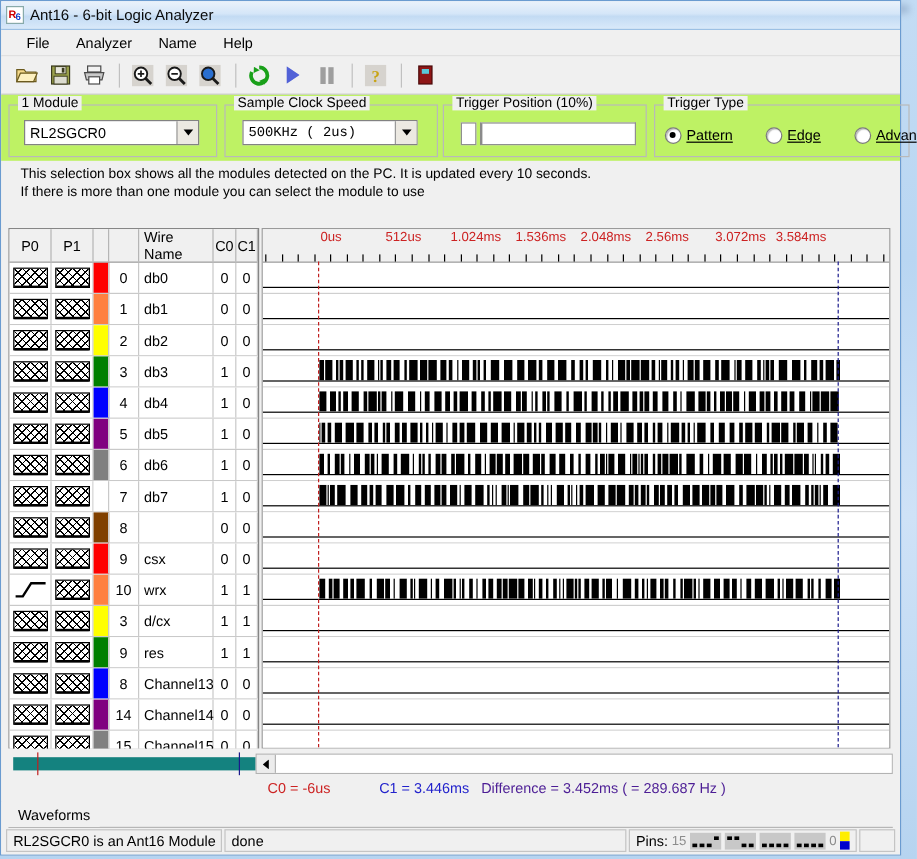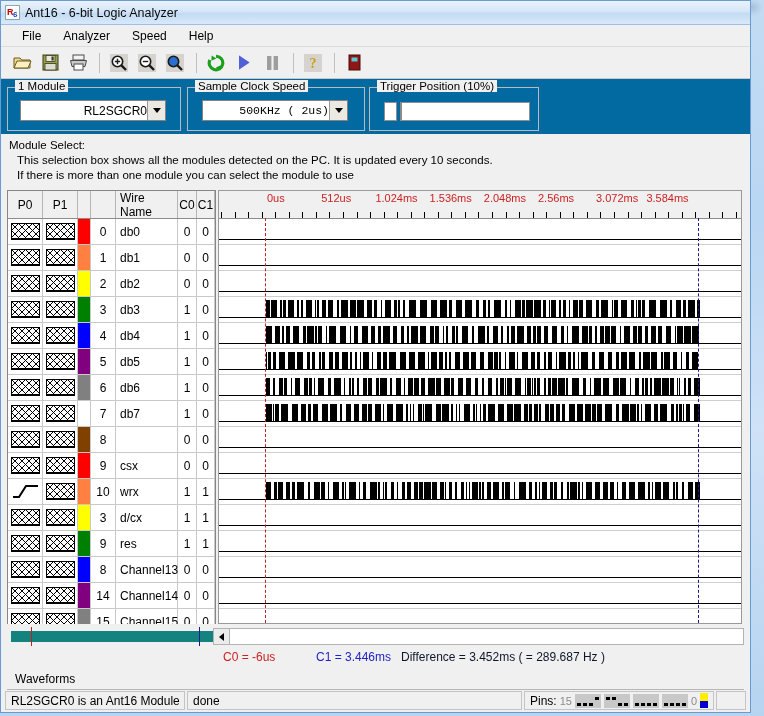--- a/index.html
+++ b/index.html
@@ -29,21 +29,21 @@
   
   #menubar{height:21px;background:#f0f0f0;display:flex;align-items:center;
     padding-left:10px;border-bottom:1px solid #dcdcdc;flex:0 0 auto;}
   #menubar .mi{padding:2px 11px;font-size:12px;color:#000;cursor:default;}
   
   #toolbar{height:31px;background:#f0f0f0;display:flex;align-items:center;
     padding-left:8px;border-bottom:1px solid #c8c8c8;flex:0 0 auto;}
   .tb{width:26px;height:24px;display:flex;align-items:center;justify-content:center;margin-right:2px;}
   .tbsep{width:1px;height:20px;background:#c0c0c0;margin:0 6px;}
   
-  #controls{height:55px;flex:0 0 auto;position:relative;background:#0369a1;text-align:right;}
+  #controls{height:55px;flex:0 0 auto;position:relative;background:#bef264;}
   .grp{position:absolute;top:8px;border:1px solid #b9b9b9;box-sizing:border-box;}
   .grp>.cap{position:absolute;top:-8px;left:7px;background:#f0f0f0;padding:0 3px;
     font-size:11.5px;color:#000;white-space:nowrap;}
   .combo{position:absolute;background:#fff;border:1px solid #828282;box-sizing:border-box;
     display:flex;align-items:center;}
   .combo .val{flex:1;padding-left:4px;font-size:12px;color:#000;white-space:nowrap;overflow:hidden;}
   .combo .arw{width:17px;height:100%;background:#ece9e2;border-left:1px solid #9a9a9a;
     display:flex;align-items:center;justify-content:center;}
   .combo.mono .val{font-family:"Liberation Mono",monospace;font-size:11.5px;}
   .tri{width:0;height:0;border-left:4px solid transparent;border-right:4px solid transparent;border-top:5px solid #000;}
@@ -108,21 +108,21 @@
   #ovscroll{position:absolute;left:212px;top:4px;right:6px;height:17px;background:#f0f0f0;
     border:1px solid #b3b3b3;box-sizing:border-box;display:flex;}
   #ovscroll .sbtn{width:15px;background:#ececec;border-right:1px solid #b3b3b3;
     display:flex;align-items:center;justify-content:center;}
   #ovscroll .strack{flex:1;background:#fff;}
   
   #readout{flex:0 0 auto;height:18px;position:relative;background:#f0f0f0;}
   #readout span{position:absolute;top:0;font-size:12px;white-space:nowrap;}
   #r0{left:222px;color:#cc2222;}
   #r1{left:315px;color:#2222cc;}
-  #r2{left:400px;color:#0f172a;}
+  #r2{left:400px;color:#4c1d95;}
   
   #tabs{flex:0 0 auto;height:22px;position:relative;background:#f0f0f0;}
   #tabs .tab{position:absolute;top:2px;height:19px;display:flex;align-items:center;
     padding:0 8px;font-size:12px;color:#000;box-sizing:border-box;}
   #tabs .tab.active{left:6px;background:#f0f0f0;border-bottom:1px solid #f0f0f0;}
   #tabs .tab.inactive{left:86px;background:#eeeeee;border:1px solid #9a9a9a;
     border-bottom:1px solid #9a9a9a;margin-top:48px;}
   #tabs .tline{position:absolute;left:6px;right:6px;bottom:0;height:1px;background:#b6b6b6;}
   
   #status{flex:0 0 auto;height:22px;display:flex;align-items:stretch;
@@ -165,21 +165,21 @@
     <div class="appicon">
       <i class="r">R</i>
         <i class="b">6</i>
     </div>
     <div class="ttl">Ant16 - 6-bit Logic Analyzer</div>
   </div>
 
   <div id="menubar">
     <div class="mi">File</div>
     <div class="mi">Analyzer</div>
-    <div class="mi">Speed</div>
+    <div class="mi">Name</div>
     <div class="mi">Help</div>
   </div>
 
   <div id="toolbar">
     <div class="tb">
       <svg width="19" height="17" viewBox="0 0 19 17">
         <path d="M1 14V4h6l1.6 2H17v8z" fill="#f5d98a" stroke="#6b5a1e" stroke-width="1"></path>
         <path d="M1 14l3-7h14l-3 7z" fill="#fdf0c0" stroke="#6b5a1e" stroke-width="1"></path>
       </svg>
     </div>
@@ -281,24 +281,38 @@
     </div>
 
     <div class="grp" style="left:368px;width:170px;height:44px;">
       <div class="cap">Trigger Position (10%)</div>
       <div class="sliderbox" style="left:14px;top:14px;width:146px;height:19px;">
         <div class="thumb"></div>
         <div class="track"></div>
       </div>
     </div>
 
+    <div class="grp" style="left:544px;width:213px;height:44px;">
+      <div class="cap">Trigger Type</div>
+      <div class="radio on" style="left:8px;top:18px;">
+        <div class="dot"></div>
+        <span><u>Pattern</u></span>
+      </div>
+      <div class="radio" style="left:92px;top:18px;">
+        <div class="dot"></div>
+        <span><u>Edge</u></span>
+      </div>
+      <div class="radio" style="left:166px;top:18px;">
+        <div class="dot"></div>
+        <span><u>Advan</u></span>
+      </div>
+    </div>
   </div>
 
   <div id="helptext">
-    <div>Module Select:</div>
     <div class="ind">This selection box shows all the modules detected on the PC. It is updated every 10 seconds.</div>
     <div class="ind">If there is more than one module you can select the module to use</div>
   </div>
 
   <div id="analyzer">
     <div id="grid">
       <div class="ghead">
         <div class="c c-p0">P0</div>
         <div class="c c-p1">P1</div>
         <div class="c c-col"></div>

